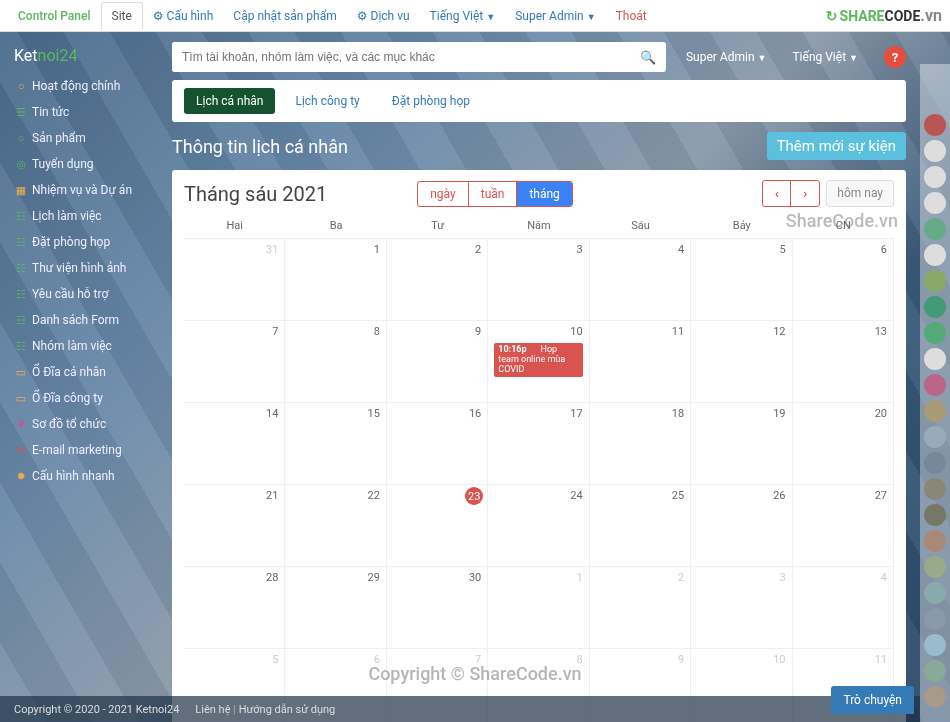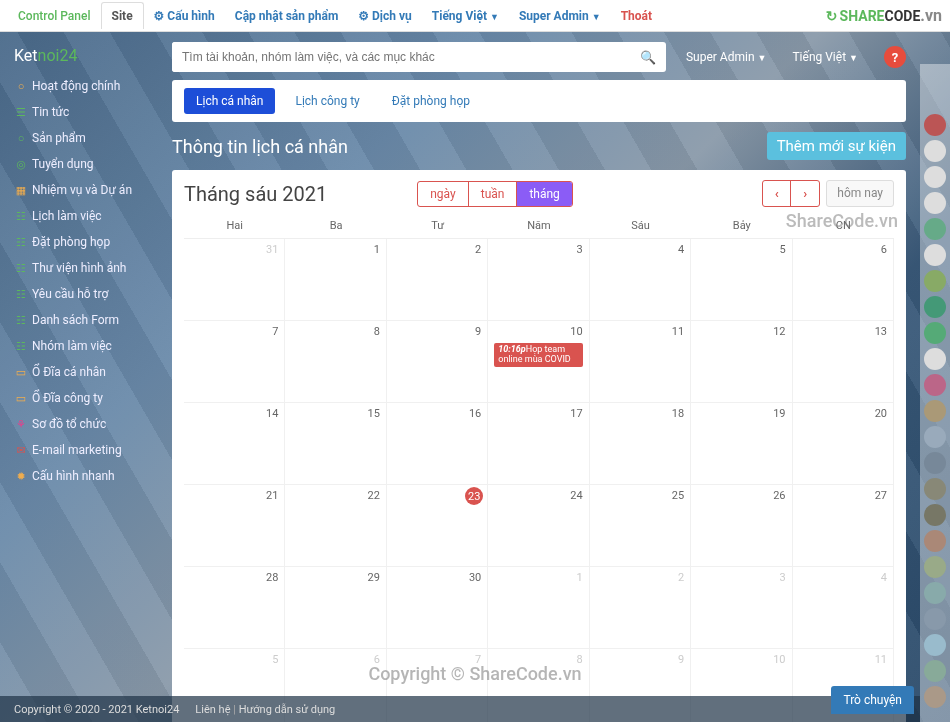--- a/index.html
+++ b/index.html
@@ -1,20 +1,20 @@
 <!DOCTYPE html>
 <html><head>
 <meta charset="utf-8">
 <style>
 * { box-sizing: border-box; margin: 0; padding: 0; }
 body { font-family: -apple-system, BlinkMacSystemFont, "Segoe UI", Roboto, Arial, sans-serif; font-size: 13px; color: #333; background: #f5f5f5; width: 950px; height: 722px; overflow: hidden; position: relative; }
 
 
 .topnav { height: 32px; background: #fff; border-bottom: 1px solid #ddd; display: flex; align-items: center; padding: 0 8px; font-size: 12px; }
-.topnav-item { padding: 6px 10px; color: #337ab7; cursor: pointer; font-weight: bold; }
+.topnav-item { padding: 6px 10px; color: #337ab7; cursor: pointer; }
 .topnav-item.cp { color: #5cb85c; font-weight: 500; }
 .topnav-item.site { background: #fff; border: 1px solid #ddd; border-bottom: none; border-radius: 3px 3px 0 0; color: #555; }
 .topnav-item.red { color: #d9534f; }
 .topnav-item .caret { font-size: 9px; margin-left: 3px; }
 .topnav-logo { margin-left: auto; font-weight: bold; font-size: 14px; display: flex; align-items: center; }
 .topnav-logo .share { color: #5cb85c; } .topnav-logo .code { color: #333; } .topnav-logo .vn { color: #888; font-size: 16px; text-align: center; }
 
 
 .main-wrap { display: flex; height: calc(100% - 32px); position: relative; }
 .bg-overlay { position: absolute; inset: 0; background: linear-gradient(135deg, #4a6a8a 0%, #6a8aaa 30%, #8a9aaa 50%, #3a5a7a 70%, #2a4a6a 100%); z-index: 0; }
@@ -35,50 +35,50 @@
 .searchbox { flex: 1; display: flex; background: #fff; border-radius: 3px; overflow: hidden; height: 30px; }
 .searchbox input { flex: 1; border: none; padding: 0 10px; font-size: 12px; outline: none; }
 .searchbox .sbtn { width: 34px; display: flex; align-items: center; justify-content: center; color: #337ab7; cursor: pointer; }
 .usermenu { color: #fff; font-size: 12px; cursor: pointer; padding: 0 6px; }
 .usermenu .caret { font-size: 9px; margin-left: 3px; }
 .help-icon { width: 22px; height: 22px; border-radius: 50%; background: #e74c3c; color: #fff; display: flex; align-items: center; justify-content: center; font-weight: bold; margin-left: 6px; cursor: pointer; }
 
 
 .tabscard { background: #fff; margin: 0 12px; border-radius: 3px; padding: 8px 12px; display: flex; gap: 8px; }
 .tab { padding: 6px 12px; border-radius: 3px; font-size: 12px; color: #337ab7; cursor: pointer; }
-.tab.active { background: #1d4ed8; color: #fff; }
+.tab.active { background: #14532d; color: #fff; }
 
 
 .pagetitle-row { display: flex; align-items: center; padding: 10px 12px 6px; }
 .pagetitle { color: #fff; font-size: 18px; }
 .addbtn { margin-left: auto; background: #5bc0de; color: #fff; padding: 5px 10px; border-radius: 3px; font-size: 15px; cursor: pointer; }
 
 
 .calcard { background: #fff; margin: 4px 12px 0; border-radius: 3px; padding: 10px 12px 16px; }
 .cal-header { display: flex; align-items: center; margin-bottom: 6px; }
 .cal-title { font-size: 20px; color: #444; }
 .viewbtns { display: flex; border: 1px solid #d9534f; border-radius: 3px; overflow: hidden; margin-left: auto; }
 .viewbtns .vb { padding: 5px 12px; font-size: 12px; color: #d9534f; cursor: pointer; border-right: 1px solid #d9534f; }
 .viewbtns .vb:last-child { border-right: none; }
-.viewbtns .vb.active { background: #8b5cf6; color: #fff; }
+.viewbtns .vb.active { background: #3b82f6; color: #fff; }
 .navbtns { display: flex; gap: 6px; margin-left: 14px; }
 .arrowgrp { display: flex; border: 1px solid #d9534f; border-radius: 3px; overflow: hidden; }
 .arrowgrp .ab { width: 28px; text-align: center; padding: 5px 0; color: #d9534f; cursor: pointer; border-right: 1px solid #d9534f; font-weight: bold; }
 .arrowgrp .ab:last-child { border-right: none; }
 .todaybtn { border: 1px solid #ddd; border-radius: 3px; padding: 5px 10px; font-size: 12px; color: #888; cursor: pointer; background: #f8f8f8; }
 
 .cal-dayhead { display: grid; grid-template-columns: repeat(7, 1fr); border-bottom: 1px solid #eee; }
 .cal-dayhead div { text-align: center; padding: 6px 0; font-size: 11px; color: #666; }
 .cal-grid { display: grid; grid-template-columns: repeat(7, 1fr); }
 .cal-cell { height: 82px; border-right: 1px solid #f0f0f0; border-bottom: 1px solid #f0f0f0; padding: 4px 6px; position: relative; font-size: 11px; }
 .cal-cell .num { position: absolute; top: 4px; right: 6px; color: #666; }
 .cal-cell.othermonth .num { color: #ccc; }
 .cal-cell.today .num { background: #d9534f; color: #fff; border-radius: 50%; width: 18px; height: 18px; display: flex; align-items: center; justify-content: center; right: 4px; top: 2px; }
 .event { background: #d9534f; color: #fff; font-size: 9px; padding: 2px 4px; margin-top: 18px; border-radius: 2px; line-height: 1.1; }
-.event .etime { font-weight: bold; margin-right: 0; font-style: italic; }
+.event .etime { font-weight: bold; margin-right: 14px; }
 
 
 .wm1 { position: absolute; top: 178px; right: 52px; color: rgba(120,120,120,0.5); font-size: 18px; font-weight: 500; z-index: 5; pointer-events: none; }
 .wm2 { position: absolute; bottom: 38px; left: 50%; transform: translateX(-50%); color: rgba(120,120,120,0.55); font-size: 18px; font-weight: 500; z-index: 5; pointer-events: none; }
 
 
 .avstrip { position: absolute; right: 0; top: 32px; bottom: 0; width: 30px; background: rgba(255,255,255,0.4); z-index: 2; display: flex; flex-direction: column; align-items: center; padding-top: 50px; gap: 4px; overflow: hidden; }
 .avstrip .av { width: 22px; height: 22px; border-radius: 50%; background: #ccc; flex-shrink: 0; }
 
 

